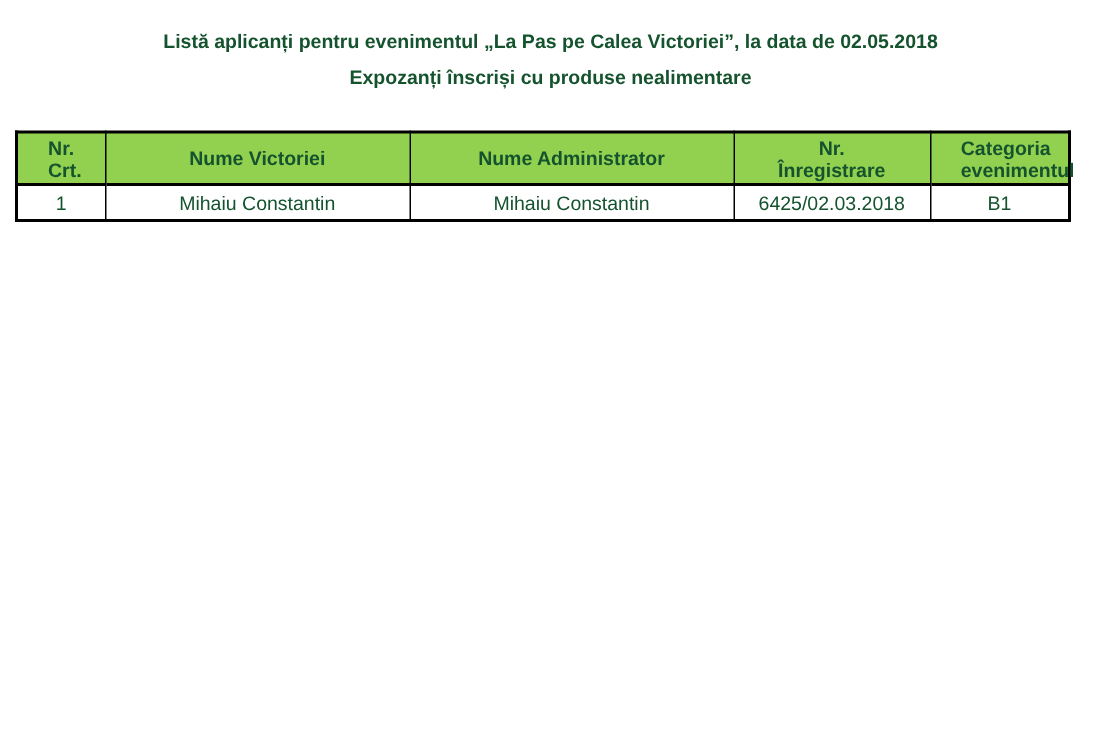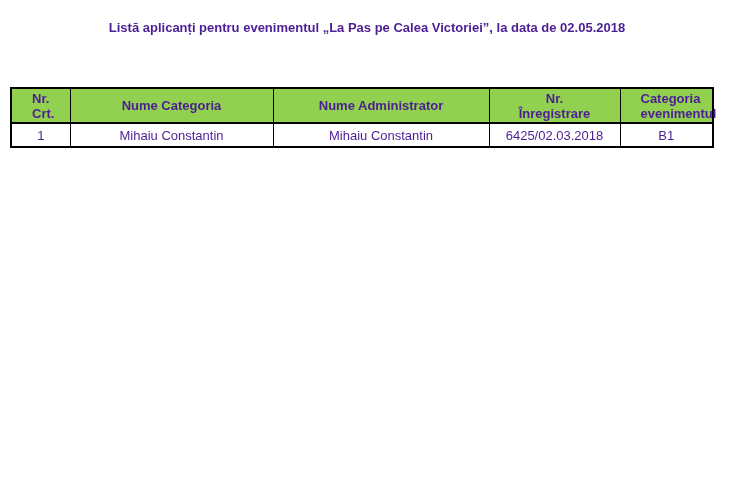--- a/index.html
+++ b/index.html
@@ -6,21 +6,21 @@
     margin: 0;
     padding: 0;
     background: #ffffff;
   }
   .page {
     position: relative;
     width: 734px;
     height: 500px;
     background: #ffffff;
     font-family: "Liberation Sans", sans-serif;
-    color: #4c1d95;
+    color: #14532d;
     overflow: hidden;
   }
   .titles {
     position: absolute;
     top: 16px;
     left: 0;
     width: 734px;
     text-align: center;
   }
   .title-line {
@@ -62,34 +62,35 @@
     vertical-align: middle;
   }
 </style>
 </head>
 <body>
 
 <div class="page">
 
   <div class="titles">
     <div class="title-line">Listă aplicanți pentru evenimentul „La Pas pe Calea Victoriei”, la data de 02.05.2018</div>
+    <div class="title-line">Expozanți înscriși cu produse nealimentare</div>
   </div>
 
   <table class="doc-table">
     <colgroup>
       <col style="width:59px">
       <col style="width:203px">
       <col style="width:216px">
       <col style="width:131px">
       <col style="width:93px">
     </colgroup>
     <thead>
       <tr>
         <th>Nr. Crt.</th>
-        <th>Nume Categoria</th>
+        <th>Nume Victoriei</th>
         <th>Nume Administrator</th>
         <th>Nr. Înregistrare</th>
         <th>Categoria evenimentul</th>
       </tr>
     </thead>
     <tbody>
       <tr>
         <td>1</td>
         <td>Mihaiu Constantin</td>
         <td>Mihaiu Constantin</td>

